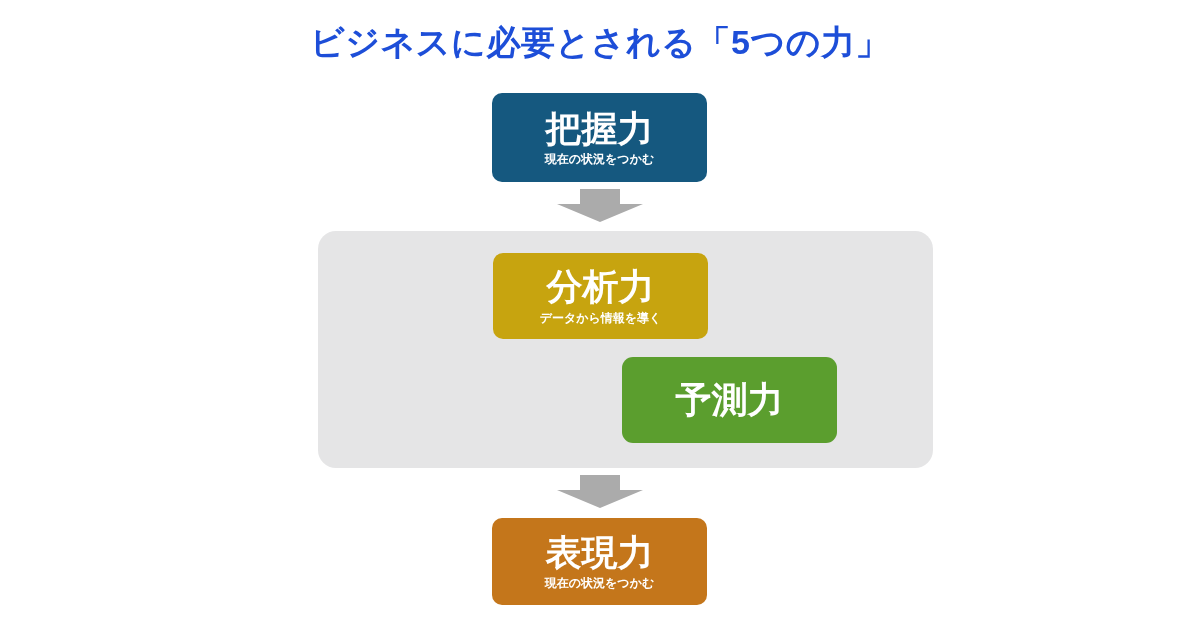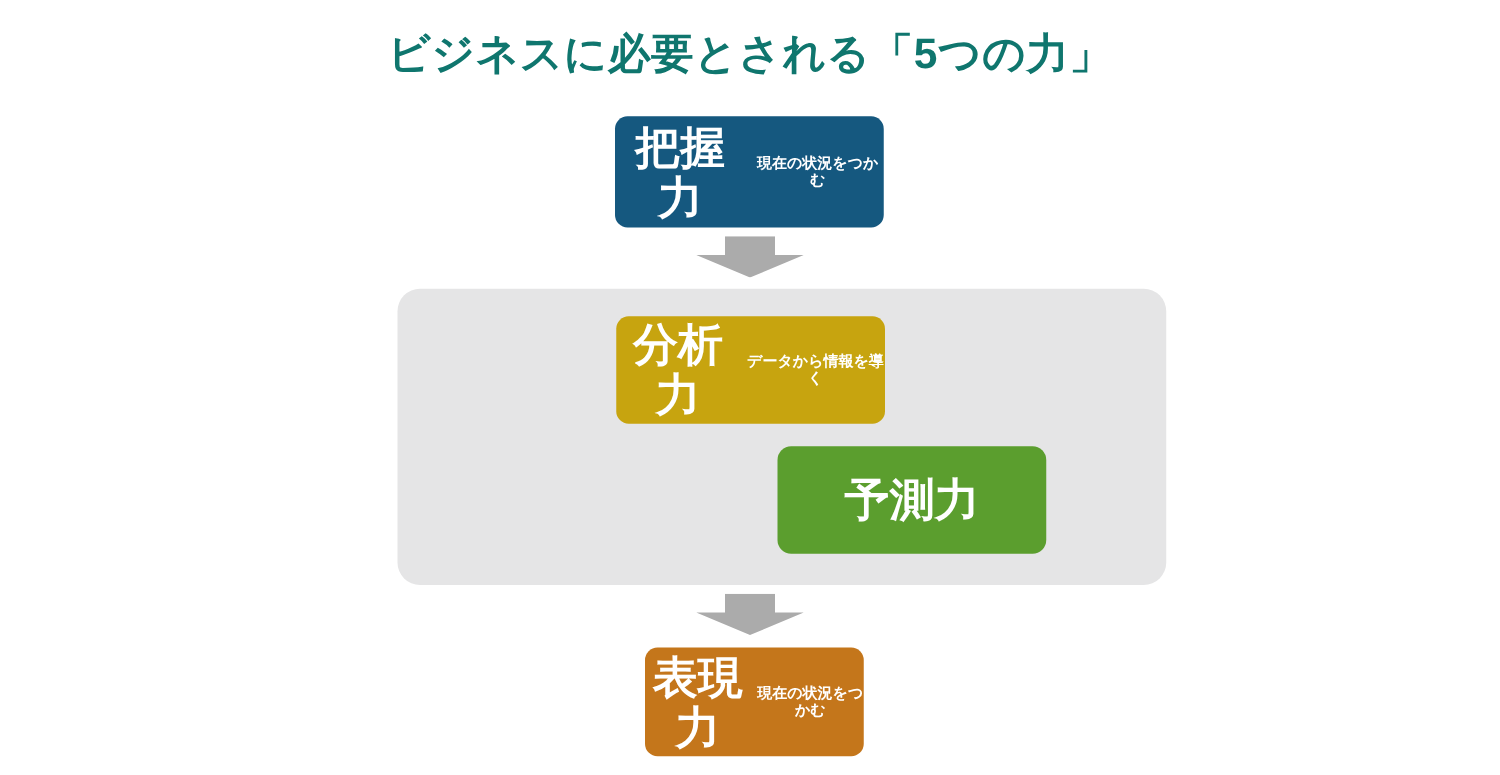--- a/index.html
+++ b/index.html
@@ -26,20 +26,21 @@
     font-weight: bold;
     color: #111111;
     letter-spacing: 0.5px;
   }
   .card {
     position: absolute;
     border-radius: 10px;
     color: #ffffff;
     text-align: center;
     display: flex;
+    flex-direction: column;
     align-items: center;
     justify-content: center;
     gap: 5px;
   }
   .card-label {
     font-size: 36px;
     font-weight: bold;
     line-height: 1.1;
   }
   .card-desc {
@@ -52,37 +53,37 @@
     position: absolute;
     left: 318px; top: 231px;
     width: 615px; height: 237px;
     border-radius: 18px;
     background: #e5e5e6;
   }
   
   .card-analysis   { left: 175px; top: 22px;  width: 215px; height: 86px; }
   .card-selection  { left: 47px;  top: 126px; width: 215px; height: 86px; }
   .card-prediction { left: 304px; top: 126px; width: 215px; height: 86px; border-radius: 11px; }
-  .card-expression { left: 492px; top: 518px; width: 175px; height: 87px; margin-left: 24px; }
+  .card-expression { left: 492px; top: 518px; width: 215px; height: 87px; }
   .arrow {
     position: absolute;
     left: 557px;
     width: 86px;
     height: 33px;
     display: block;
   }
   .arrow-1 { top: 189px; }
   .arrow-2 { top: 475px; }
 </style>
 </head>
 <body>
 
 <div class="canvas">
 
-  <h1 class="title" style="color: #0f766e;">ビジネスに必要とされる「5つの力」</h1>
+  <h1 class="title" style="color: #1d4ed8;">ビジネスに必要とされる「5つの力」</h1>
 
   <div class="card card-grasp" style="background-color: rgb(21, 88, 127);">
     <div class="card-label">把握力</div>
     <div class="card-desc">現在の状況をつかむ</div>
   </div>
 
   <svg class="arrow arrow-1" viewBox="0 0 86 33" aria-hidden="true">
     <polygon points="23,0 63,0 63,15 86,15 43,33 0,15 23,15" fill="#ababab" style="fill: rgb(171, 171, 171);"></polygon>
   </svg>
 

